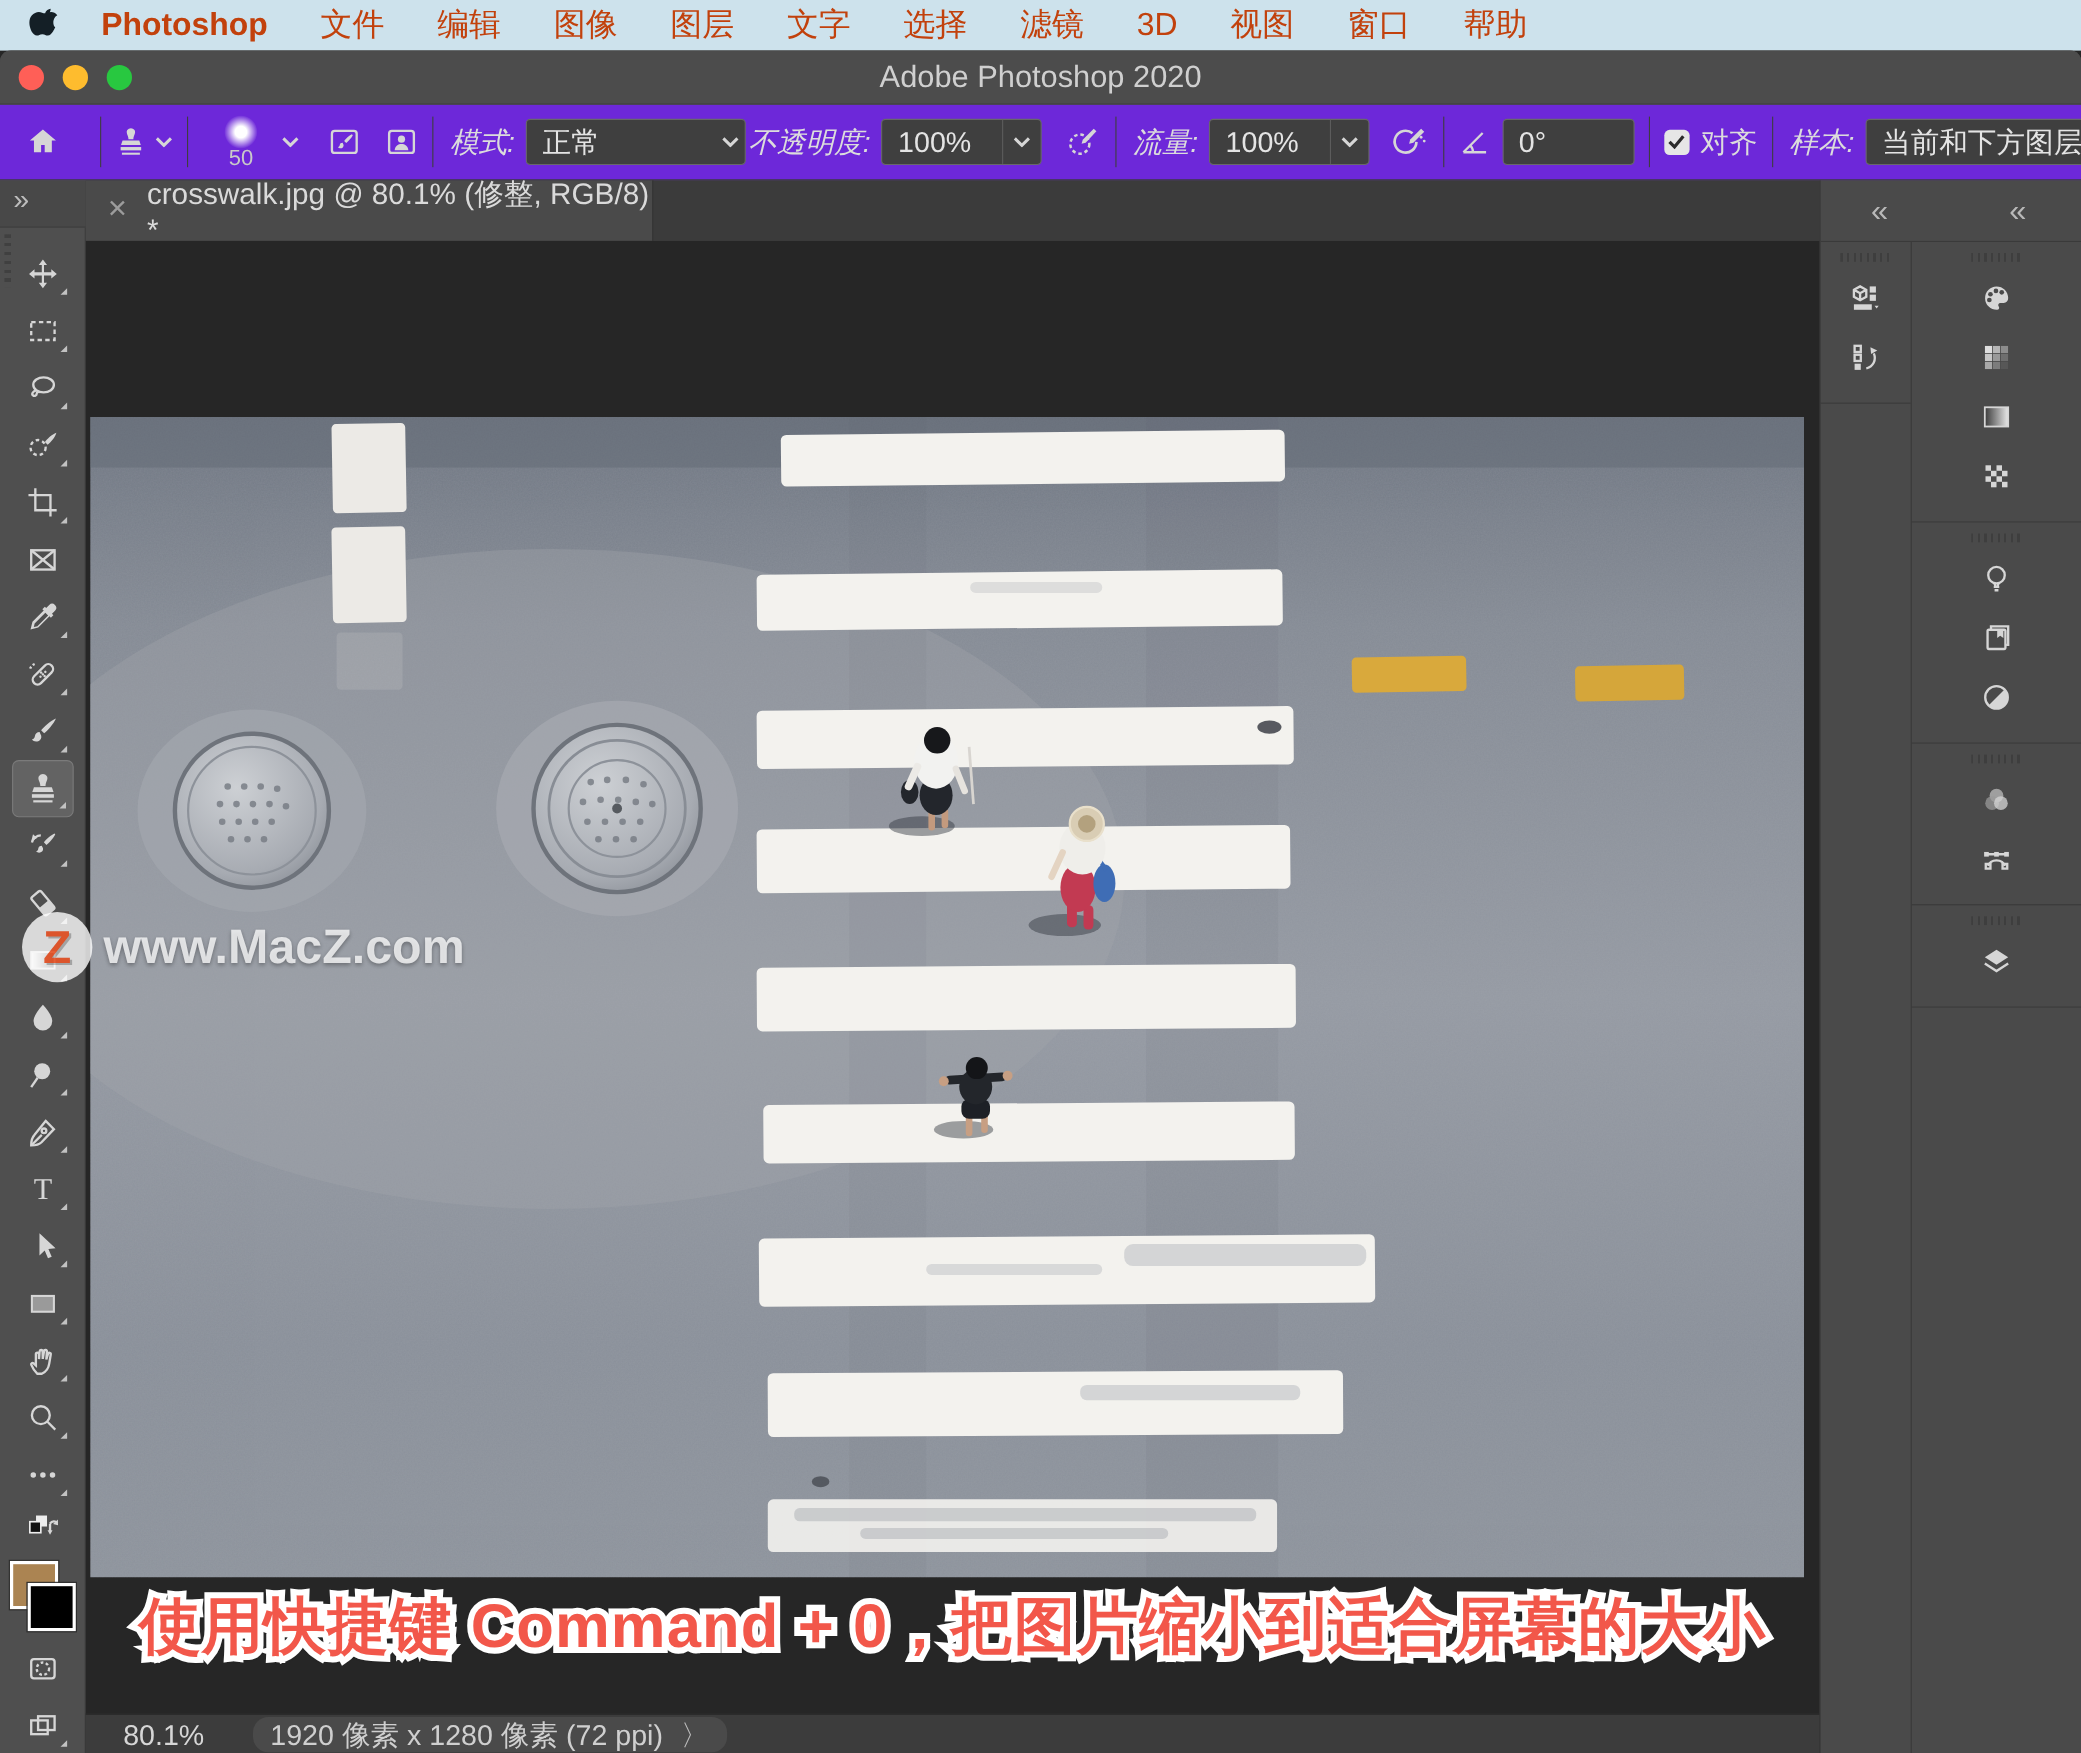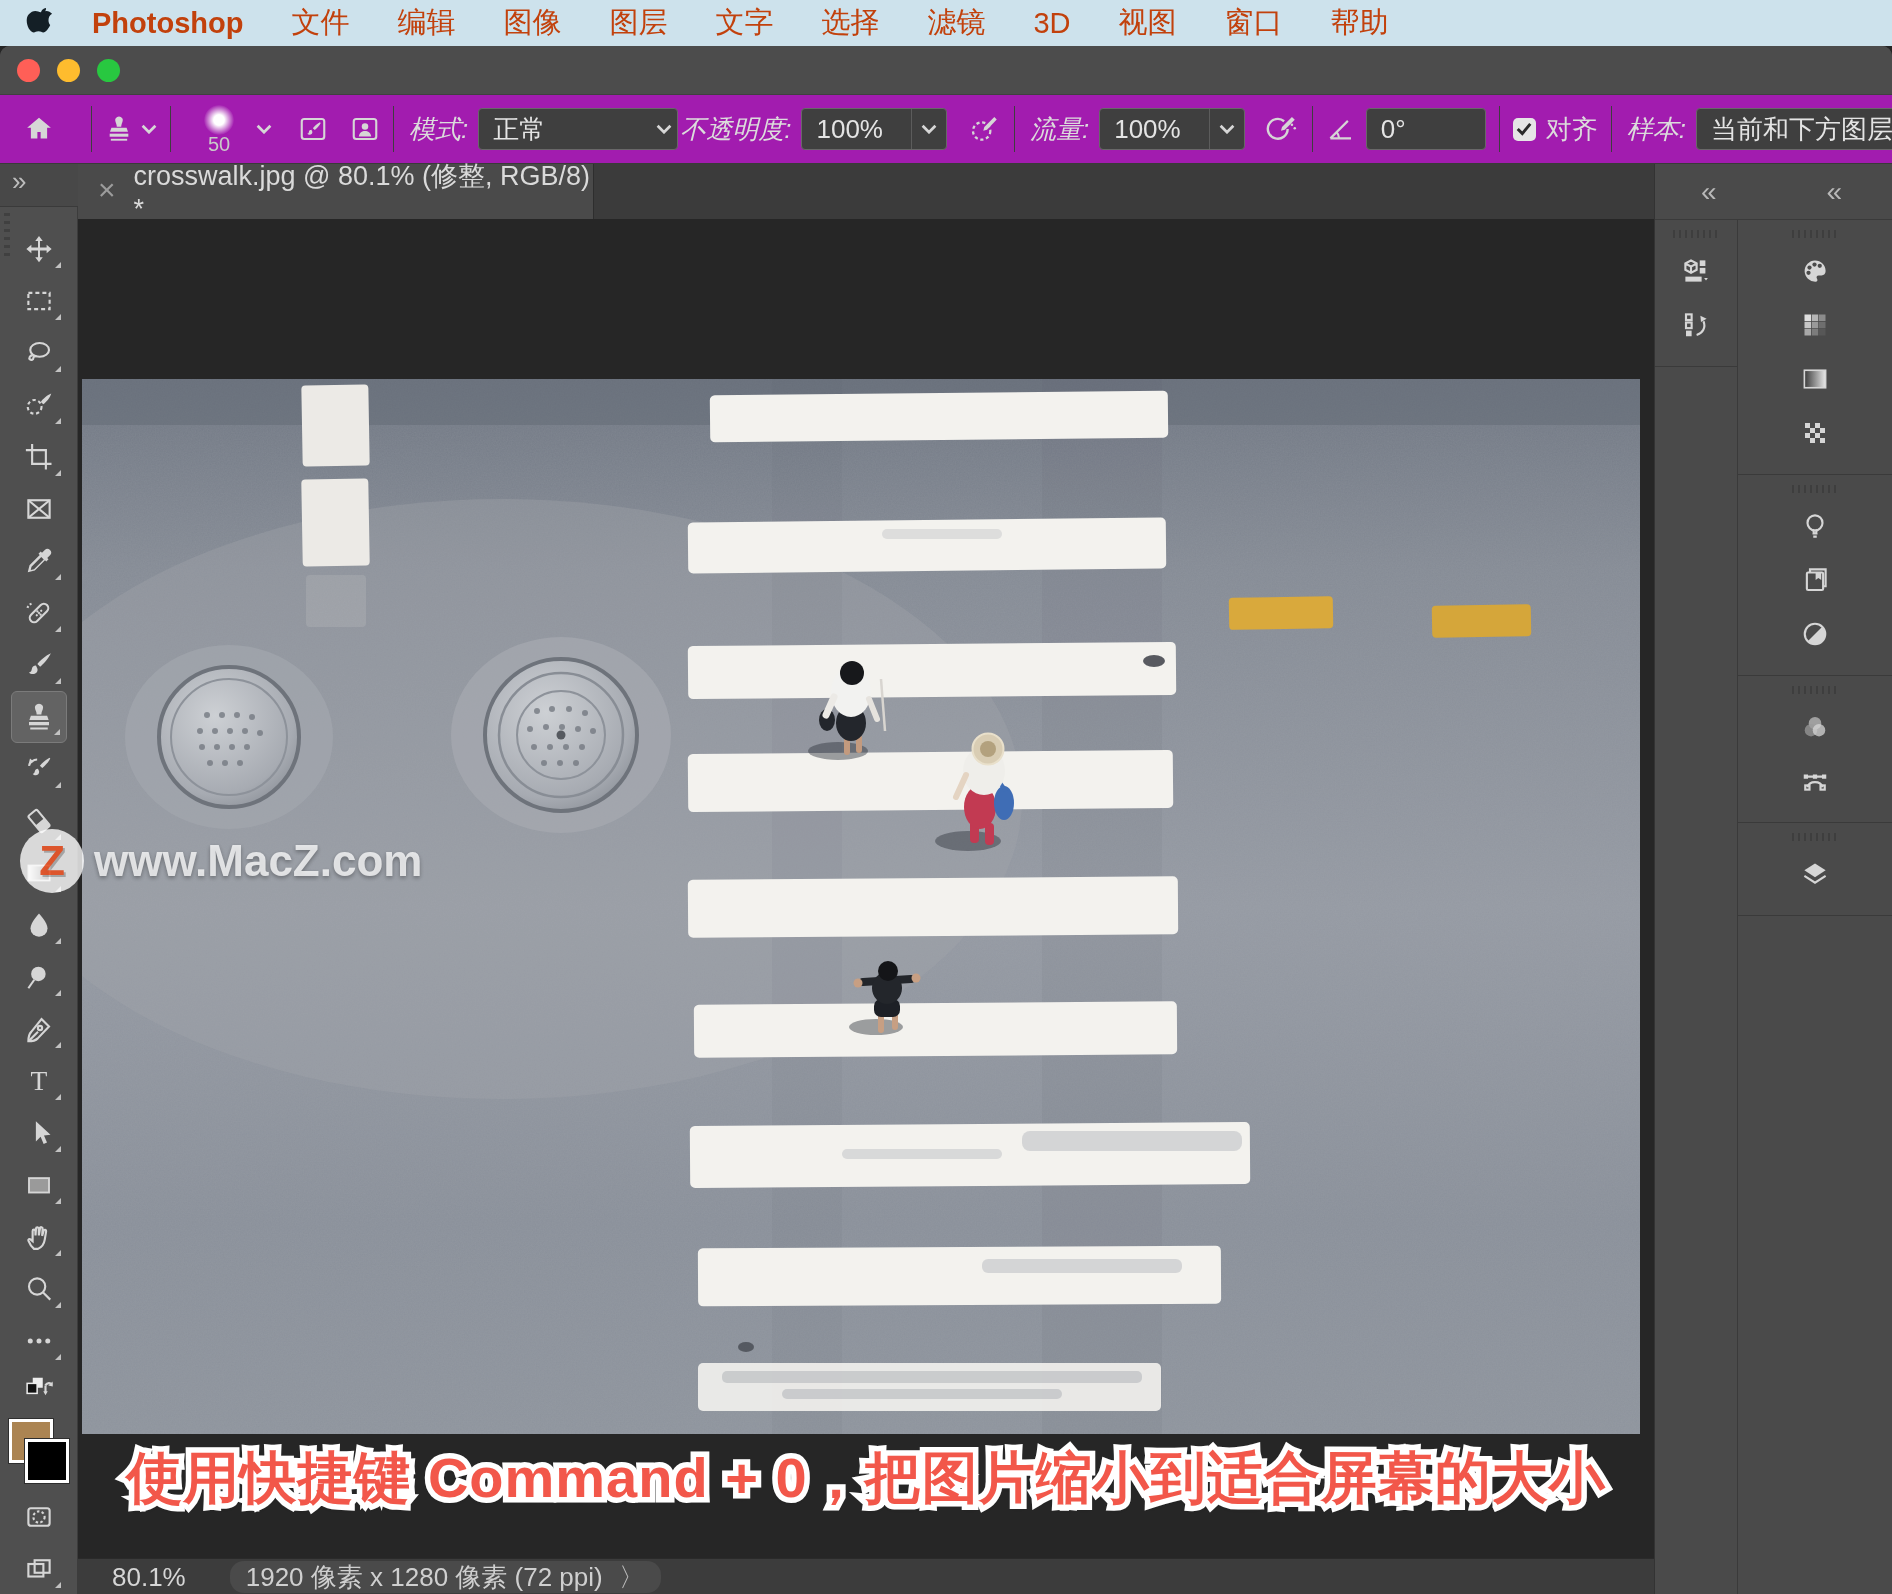--- a/index.html
+++ b/index.html
@@ -15,21 +15,21 @@
   .window{position:absolute;top:46px;left:0;width:1892px;height:1548px;
     border-radius:10px 10px 0 0;overflow:hidden;background:#4f4f4f;}
   .titlebar{position:relative;height:48px;background:#4c4c4c;border-bottom:1px solid #404040;}
   .tl{position:absolute;top:13px;width:23px;height:23px;border-radius:50%;}
   .tl.red{left:17px;background:#ff5f57;}
   .tl.yel{left:57px;background:#febc2e;}
   .tl.grn{left:97px;background:#28c840;}
   .titletext{position:absolute;top:8px;left:0;width:100%;text-align:center;
     color:#cfcfcf;font-size:28px;}
   
-  .optionsbar{height:68px;background:#a21caf;border-bottom:1px solid #3a3a3a;
+  .optionsbar{height:68px;background:#6d28d9;border-bottom:1px solid #3a3a3a;
     display:flex;align-items:center;font-size:26px;color:#dcdcdc;}
   .vsep{width:1px;height:46px;background:#3e3e3e;margin:0 13px;flex:0 0 auto;}
   .obtn{display:flex;align-items:center;justify-content:center;flex:0 0 auto;}
   .chev{width:16px;height:10px;margin-left:8px;flex:0 0 auto;}
   .brushprev{display:flex;flex-direction:column;align-items:center;width:58px;margin-left:6px;}
   .brushdot{width:30px;height:30px;border-radius:50%;
     background:radial-gradient(circle,#fff 0%,#fff 25%,rgba(255,255,255,0) 72%);}
   .brushsize{font-size:20px;color:#c9c9c9;line-height:18px;}
   .field{display:flex;align-items:center;background:#3f3f3f;border:1px solid #686868;
     border-radius:4px;height:40px;color:#e4e4e4;flex:0 0 auto;gap:14px;}
@@ -129,20 +129,21 @@
     <span class="mitem">窗口</span>
     <span class="mitem">帮助</span>
   </div>
 
   <div class="window">
 
     <div class="titlebar">
       <div class="tl red"></div>
       <div class="tl yel"></div>
       <div class="tl grn"></div>
+      <div class="titletext">Adobe Photoshop 2020</div>
     </div>
 
     <div class="optionsbar">
       <div class="obtn" style="width:78px">
         <svg viewBox="0 0 24 24" width="30" height="30">
           <path class="fl" d="M12 3 21.5 11h-3v8.5h-5.2v-5.2h-2.6v5.2H5.5V11h-3z"></path>
           </svg>
       </div>
       <div class="vsep"></div>
       <div class="obtn">

